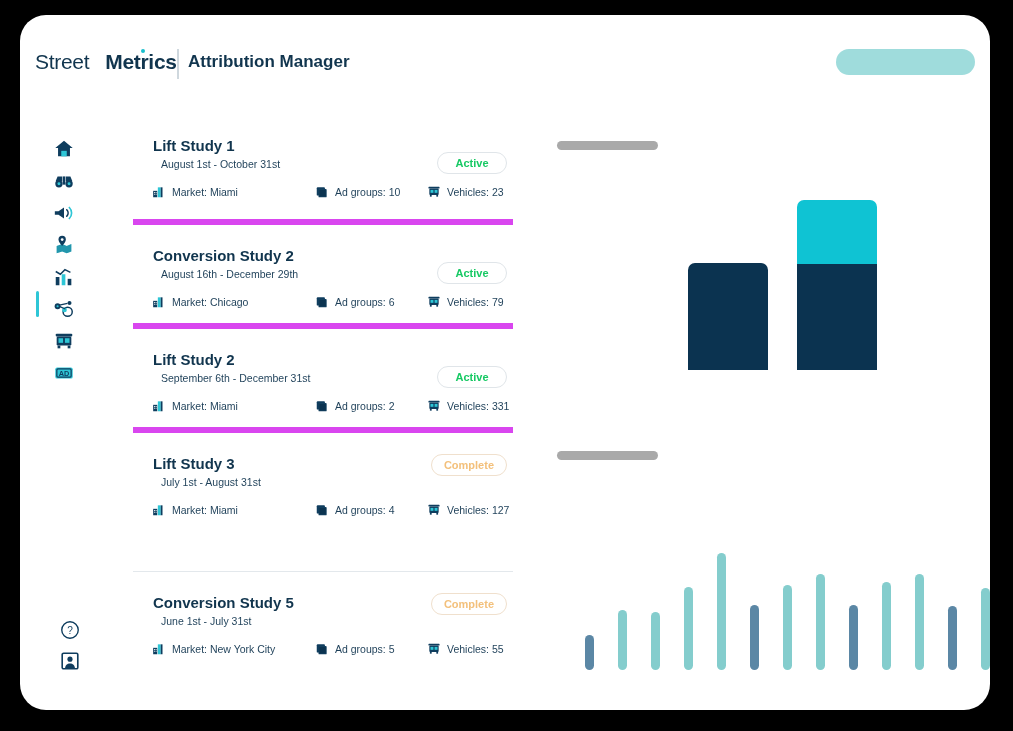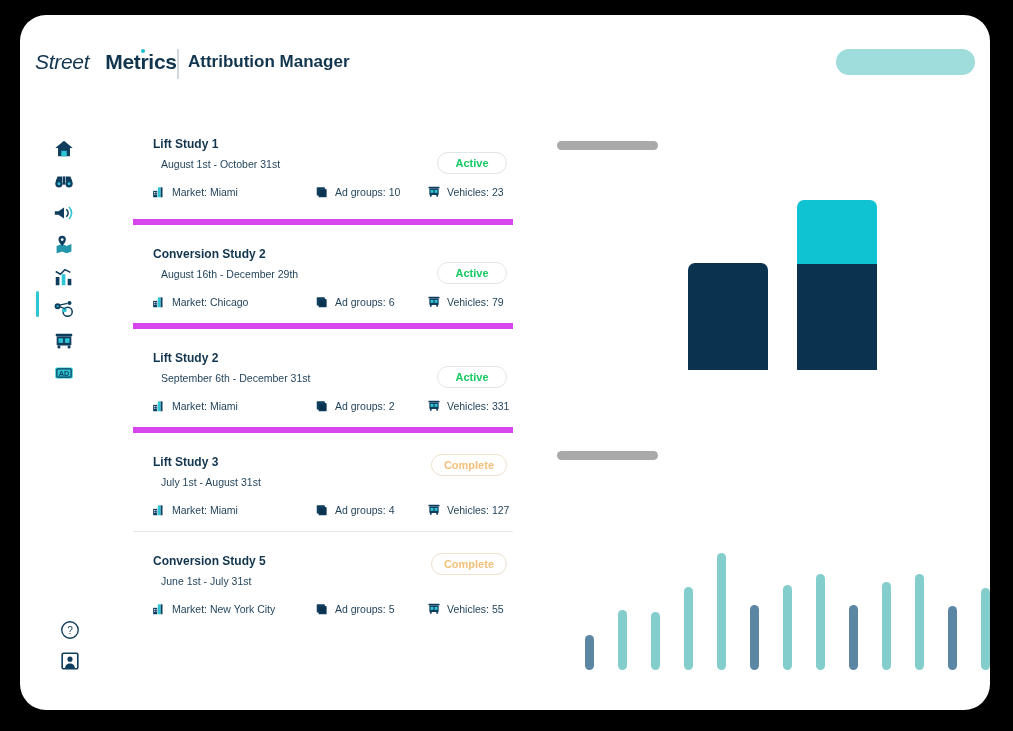--- a/index.html
+++ b/index.html
@@ -32,21 +32,21 @@
   }
   .logo {
     position: absolute;
     left: 15px;
     top: 35px;
     font-size: 21px;
     color: #11354e;
     letter-spacing: -0.3px;
     white-space: nowrap;
   }
-  .logo .logo-light { font-weight: 400; font-style: italic; }
+  .logo .logo-light { font-weight: 400; }
   .logo .logo-bold  { font-weight: 700; position: relative; padding-left: 16px; }
   .logo-dot {
     position: absolute;
     width: 4px; height: 4px;
     border-radius: 50%;
     background: #18bfcd;
     left: 52px;
     top: -1px;
   }
   .header-divider {
@@ -125,27 +125,27 @@
     width: 380px;
     height: 545px;
   }
   .study-card {
     position: relative;
     width: 380px;
     height: 104px;
     padding: 0 6px;
   }
   .study-card + .study-card { border-top: 6px solid #d946ef; }
-  .study-card:last-child { border-top: 1px solid #e3e8ec; }
+  .study-card:last-child { border-top: 1px solid #e3e8ec; margin-top: 40px; }
 
   .study-title {
     position: absolute;
     left: 20px;
     top: 22px;
-    font-size: 12px;
+    font-size: 15px;
     font-weight: 700;
     color: #11354e;
     white-space: nowrap;
   }
   .study-dates {
     position: absolute;
     left: 28px;
     top: 43px;
     font-size: 10.5px;
     color: #1d3f58;

